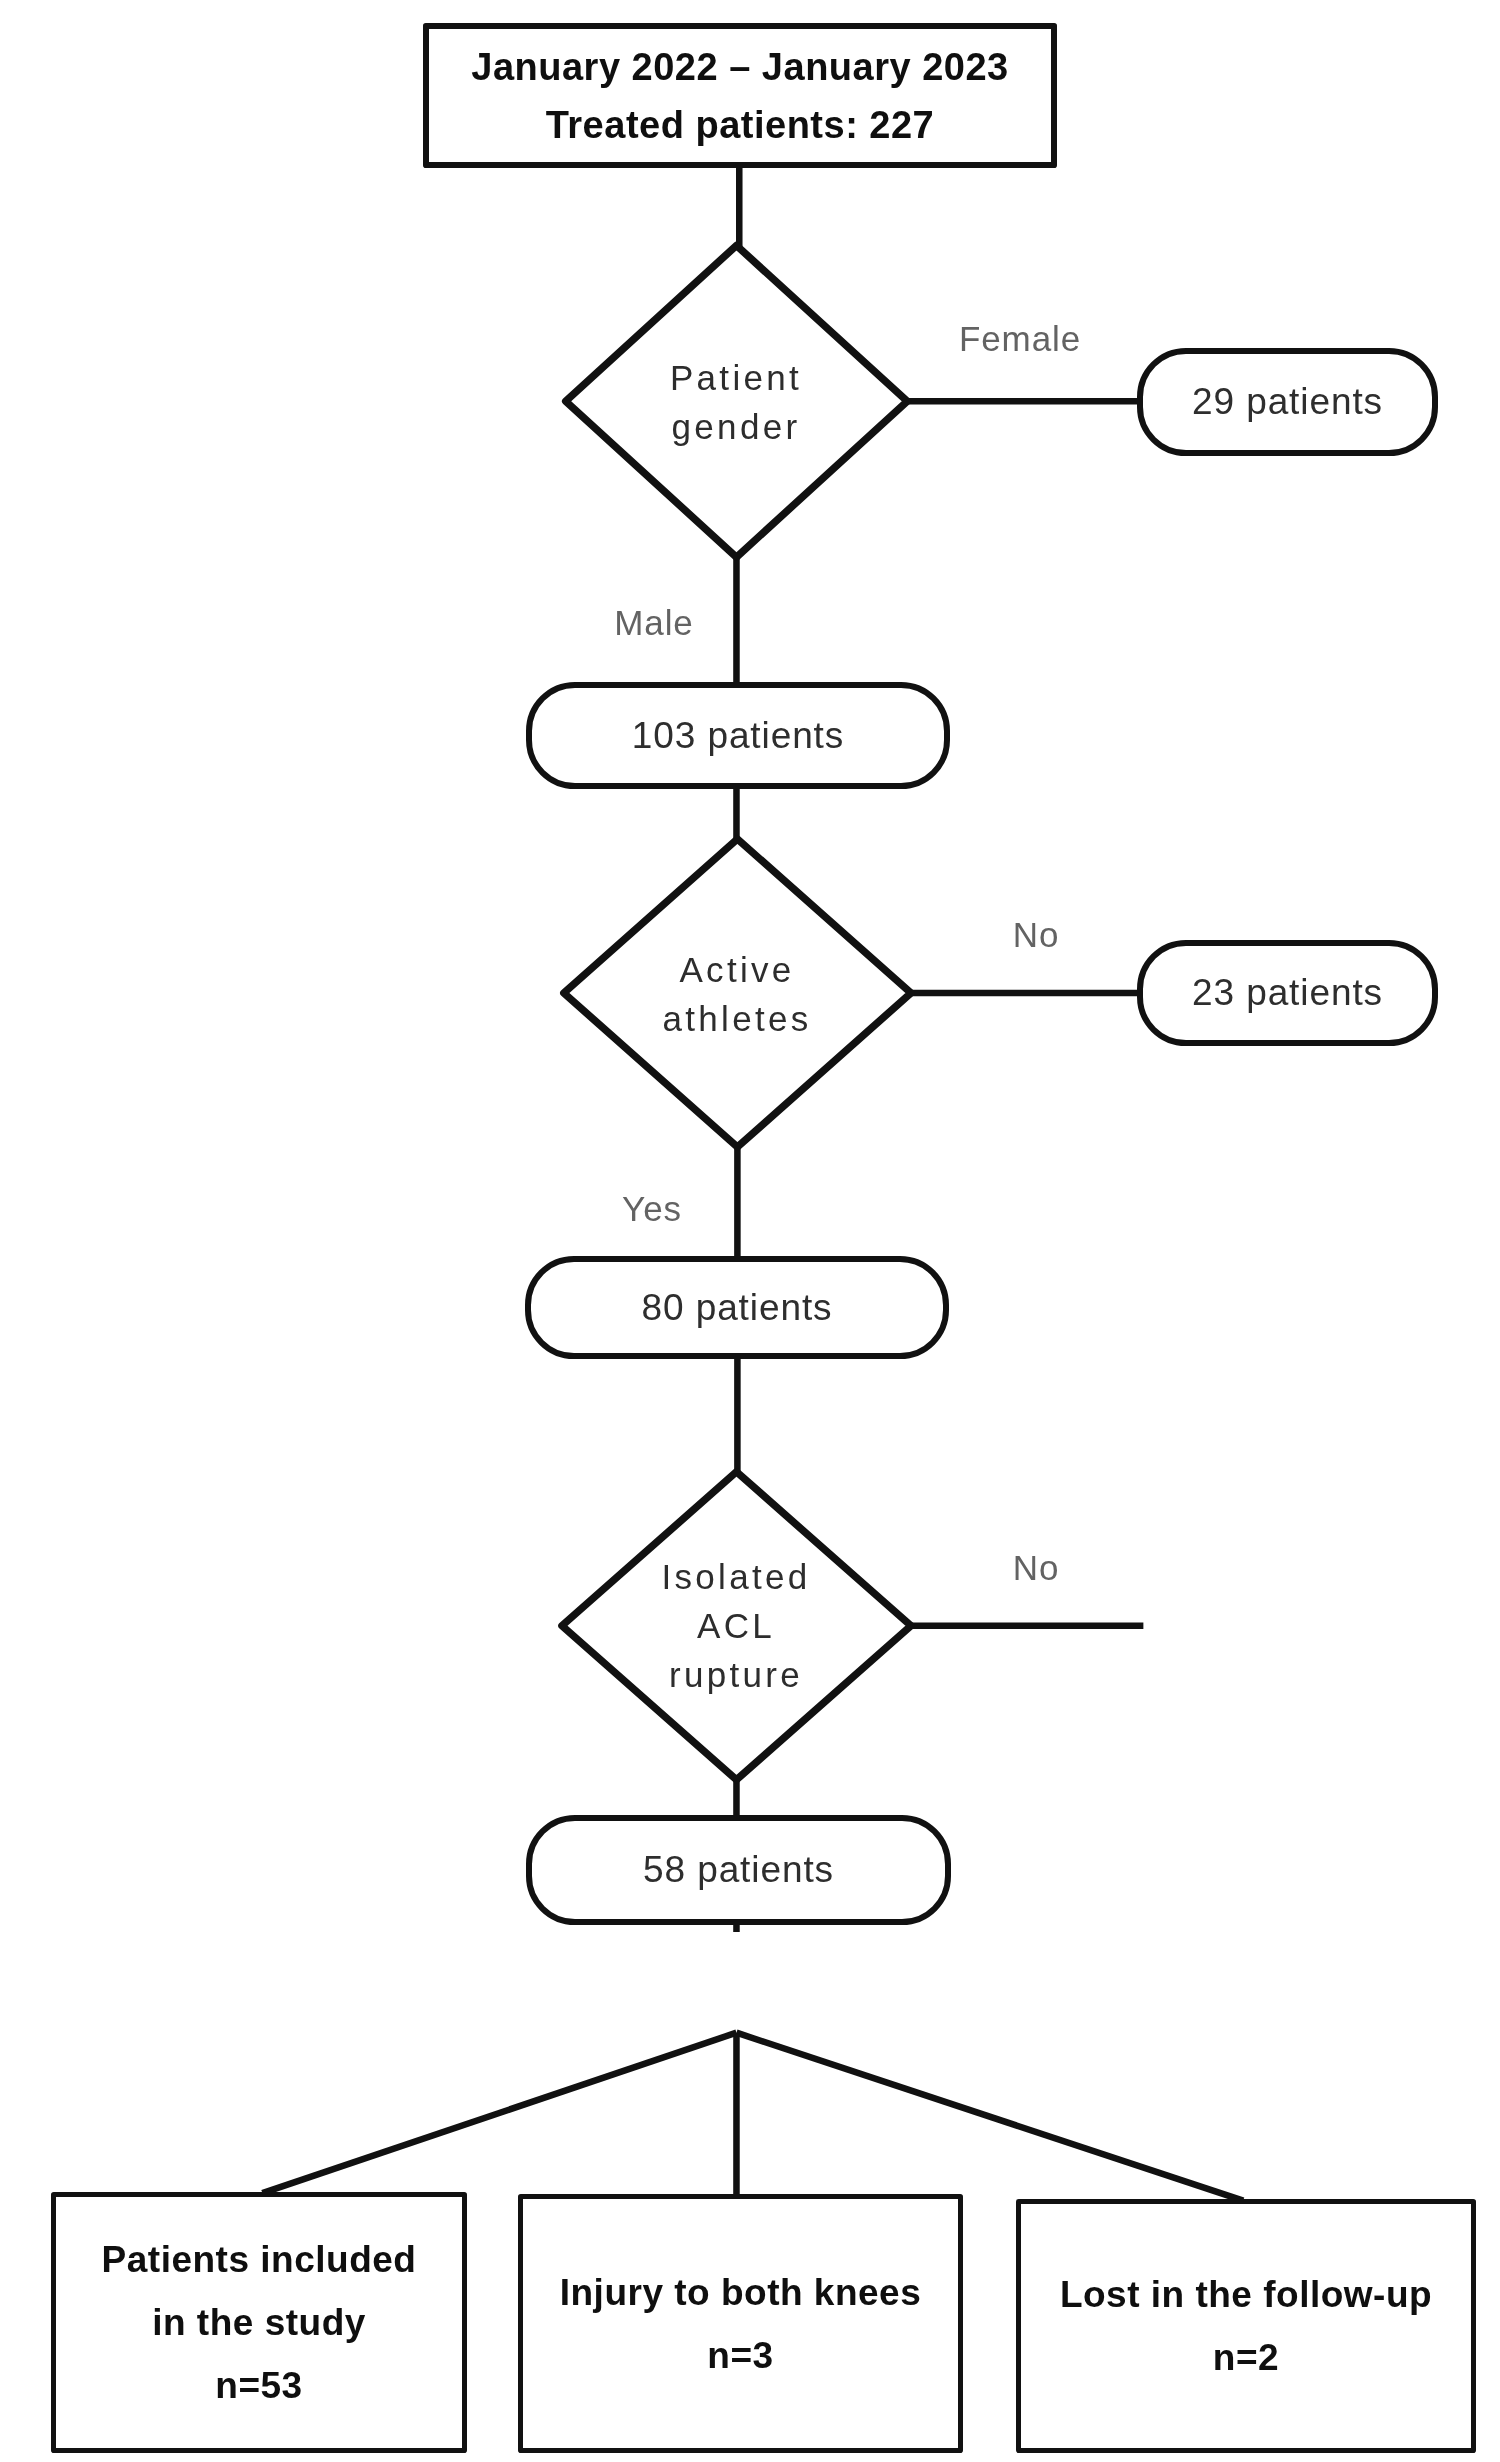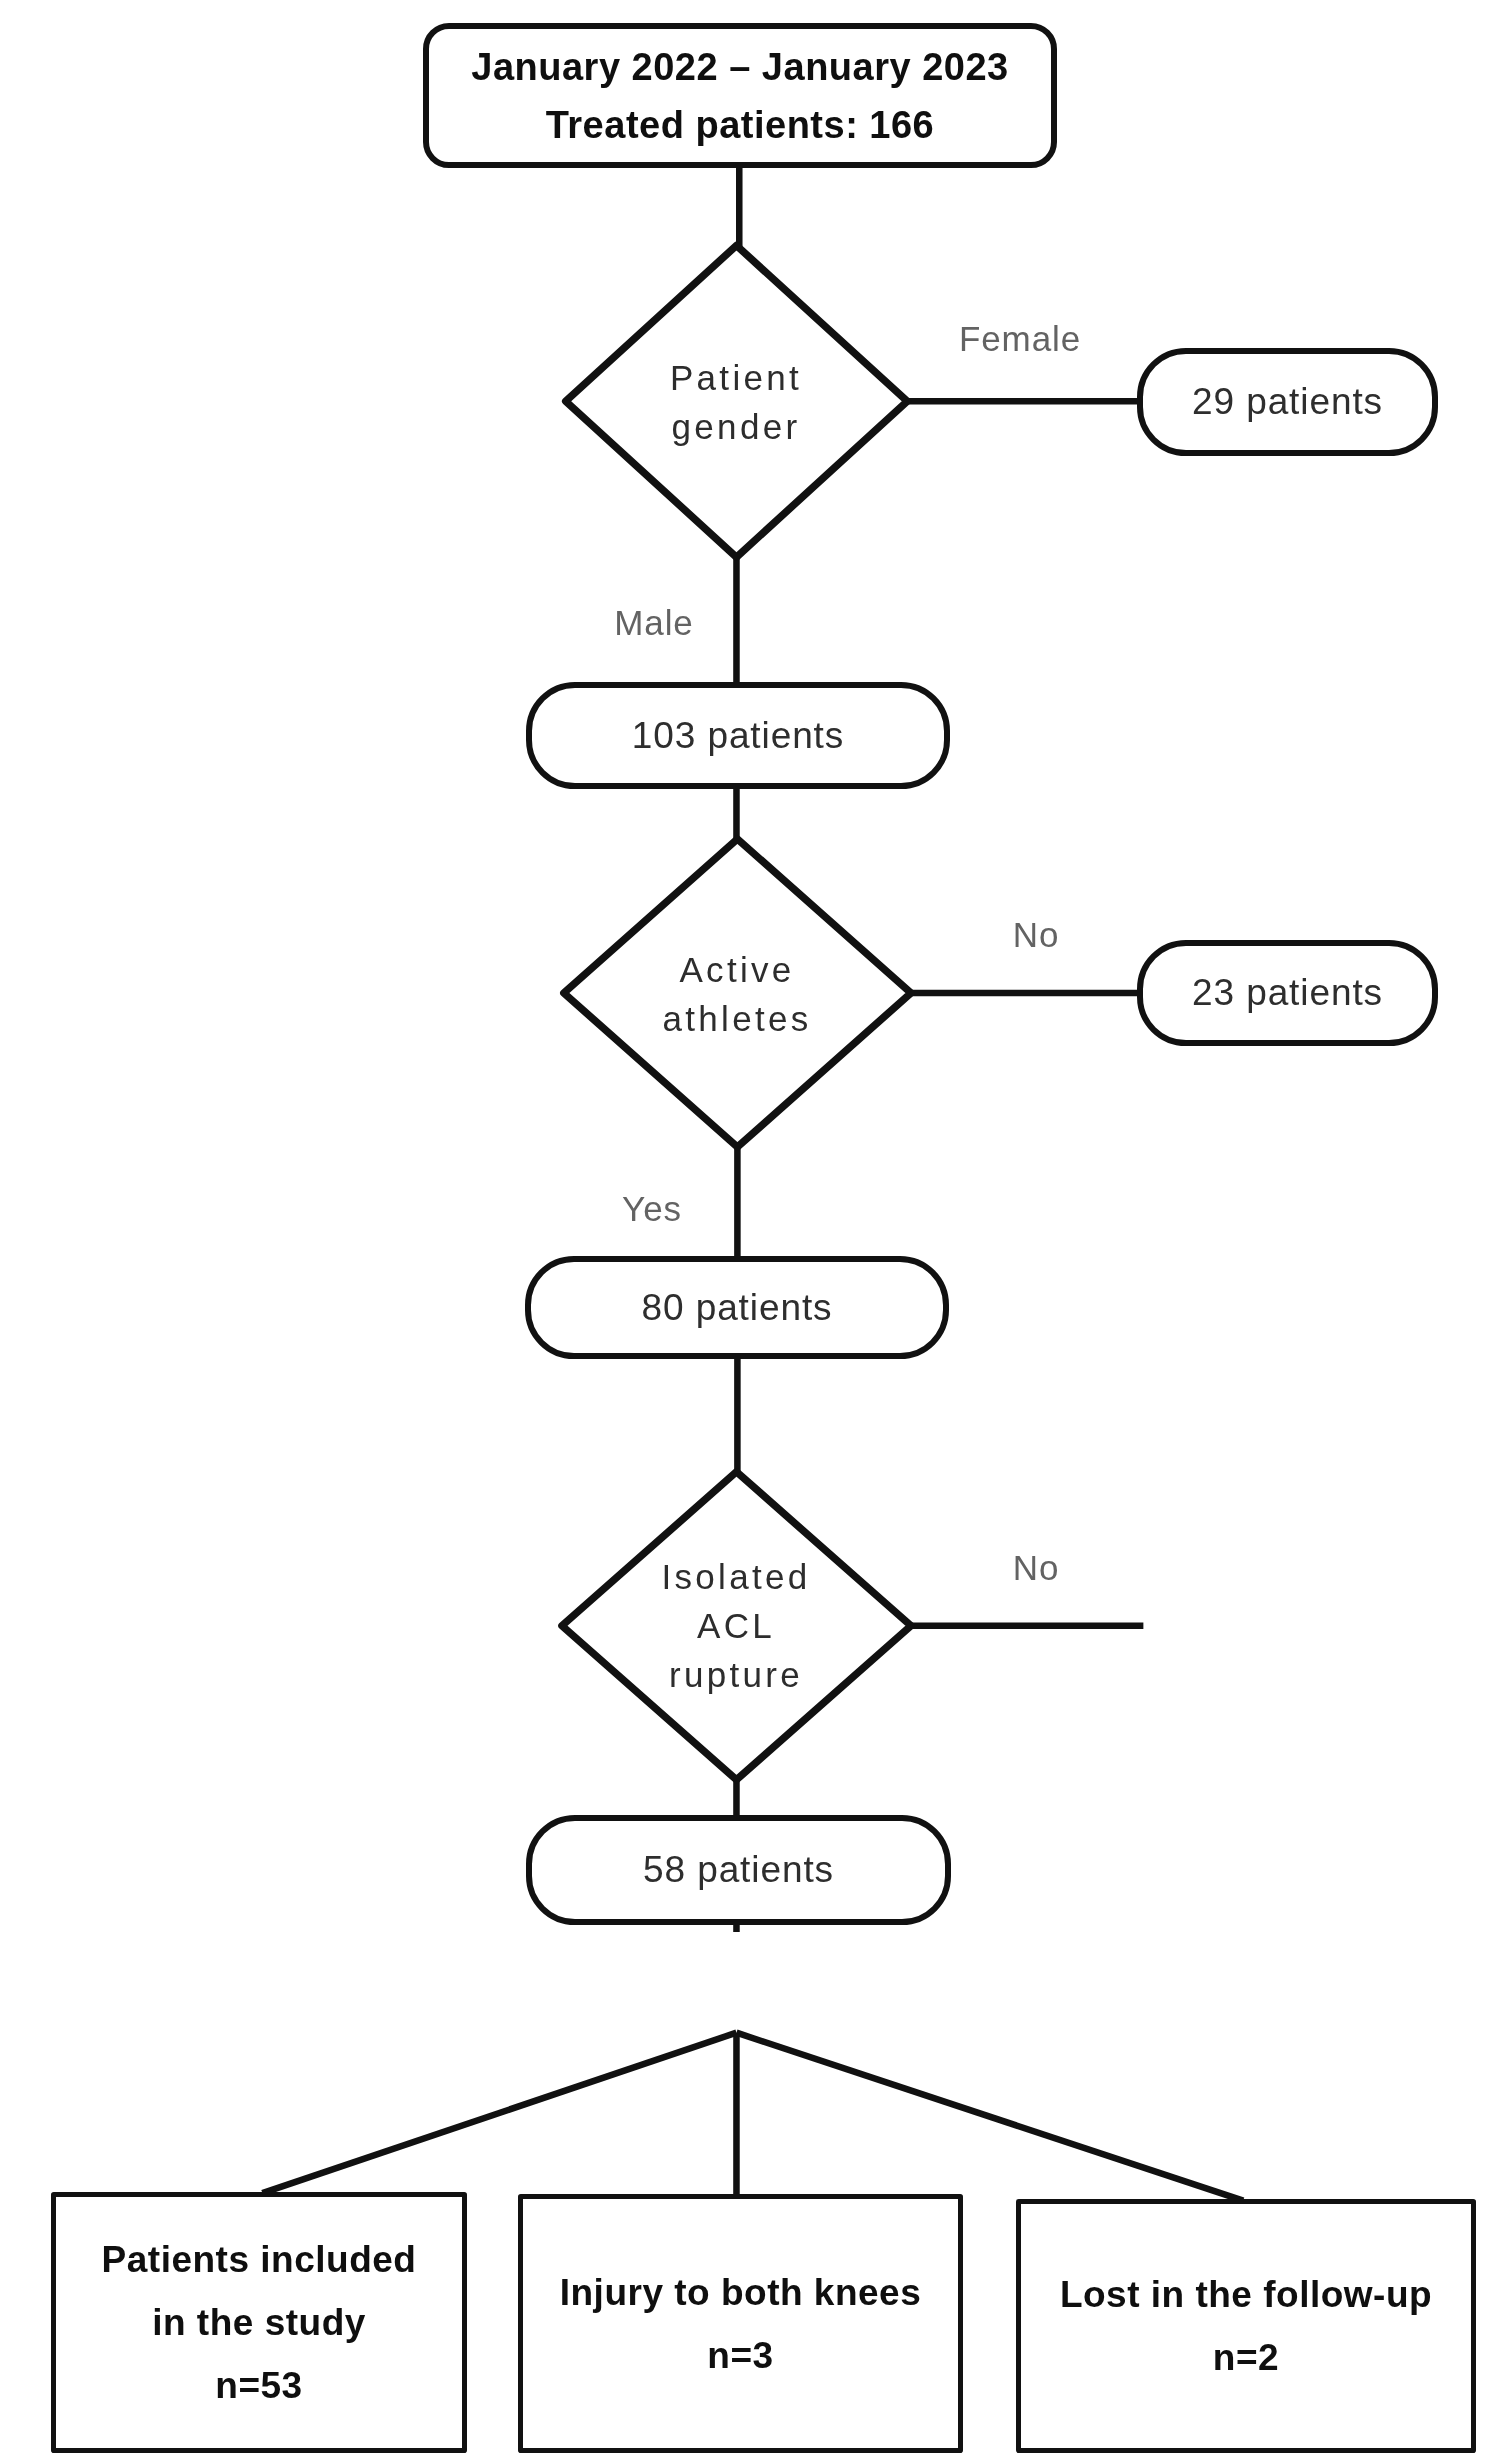--- a/index.html
+++ b/index.html
@@ -111,23 +111,23 @@
       <line x1="789" y1="2178" x2="789" y2="2352"></line>
       <line x1="789" y1="2178" x2="1332" y2="2358"></line>
     </g>
     <g stroke="#111111" stroke-width="8" fill="#ffffff" stroke-linejoin="round">
       <polygon points="789,263 972,430 789,597 606,430"></polygon>
       <polygon points="790,899 976,1064 790,1229 604,1064"></polygon>
       <polygon points="789,1577 976,1742 789,1907 602,1742"></polygon>
     </g>
   </svg>
 
-  <div class="node rect-box" style="left:423px; top:23px; width:634px; height:145px;border-radius:26px;">
+  <div class="node rect-box" style="left:423px; top:23px; width:634px; height:145px;">
     <div class="line">January 2022 – January 2023</div>
-    <div class="line">Treated patients: 166</div>
+    <div class="line">Treated patients: 227</div>
   </div>
 
   <div class="diamond-text" style="left:596px; top:349px; width:280px; height:105px;">
     <div class="line">Patient</div>
     <div class="line">gender</div>
   </div>
 
   <div class="edge-label" style="left:950px; top:319px;">Female</div>
   <div class="node pill" style="left:1137px; top:348px; width:301px; height:108px;">29 patients</div>
 

